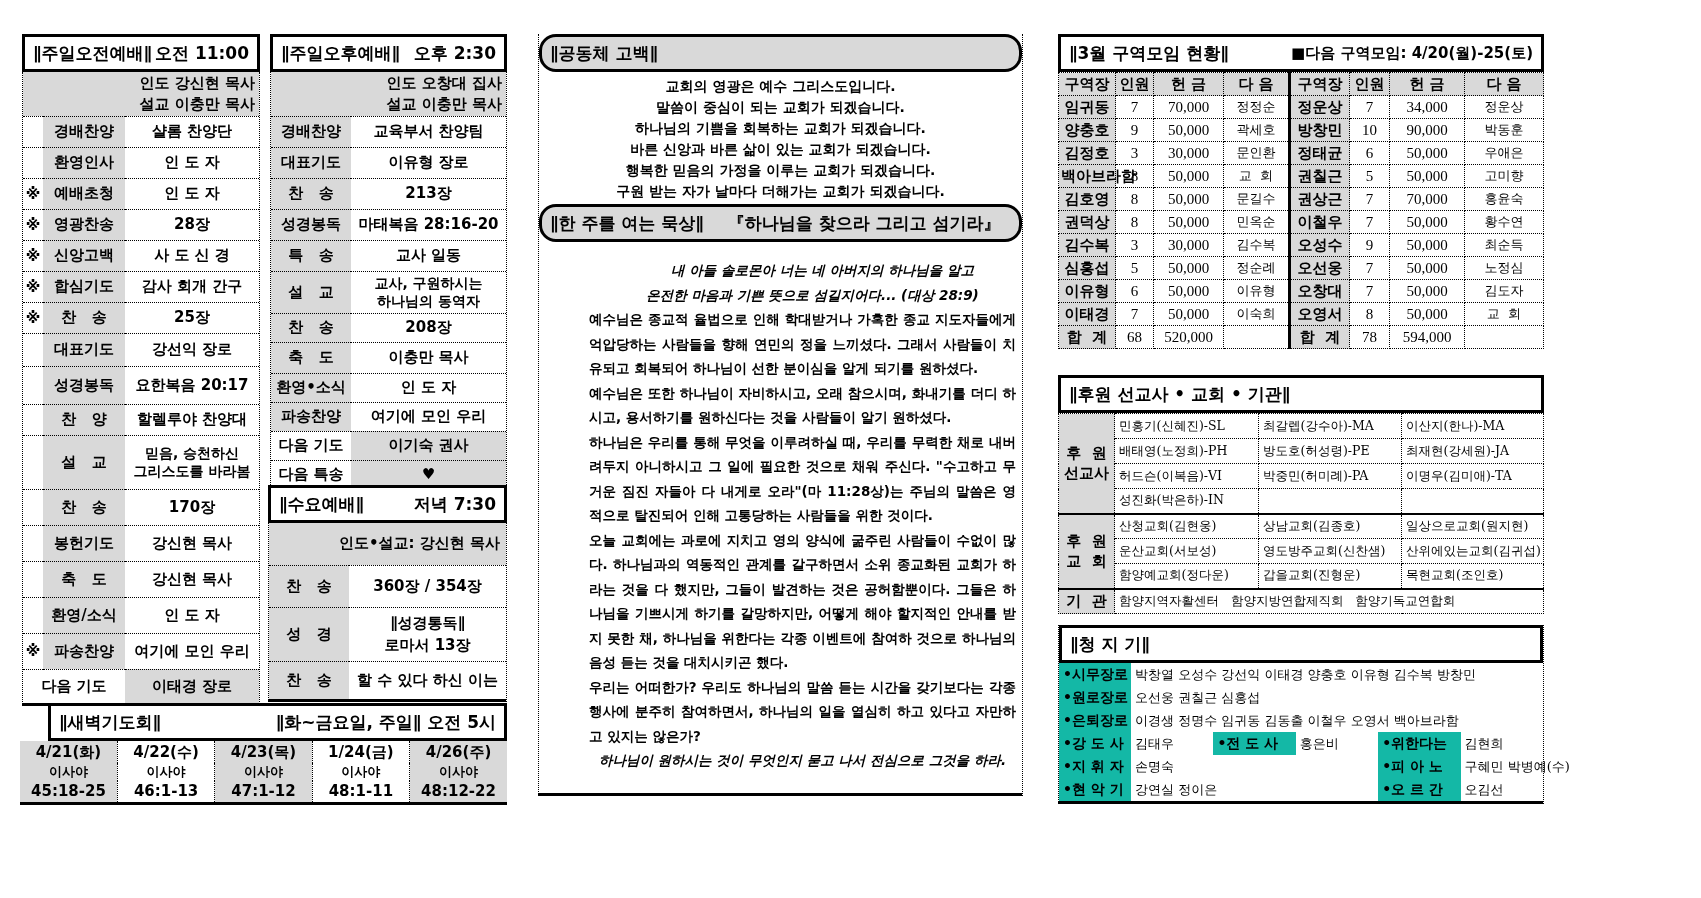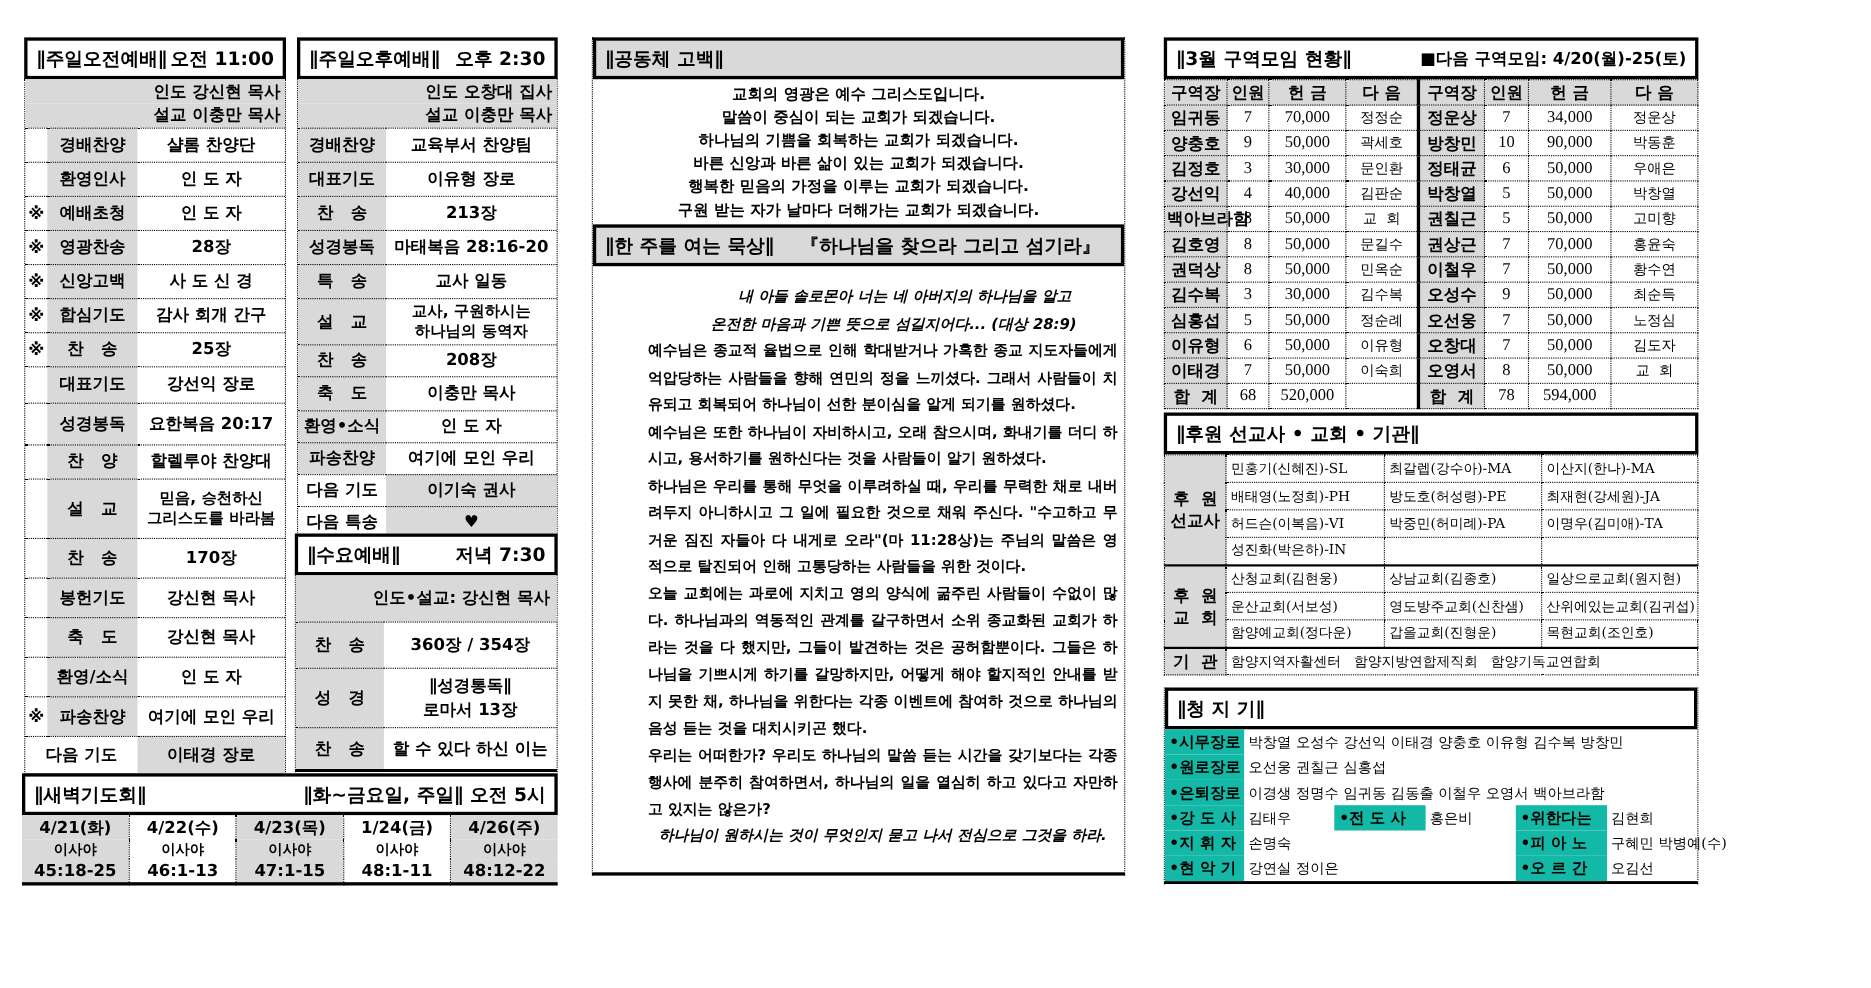--- a/index.html
+++ b/index.html
@@ -8,21 +8,21 @@
     font-family: "DejaVu Sans", "Liberation Sans", sans-serif;
     color: #000; position: relative; overflow: hidden;
   }
   .abs { position: absolute; }
   .hdr {
     border: 3px solid #000; background: #fff;
     display: flex; align-items: center; justify-content: space-between;
     font-weight: bold; font-size: 17px; padding: 16px 8px;
   }
   .hdr.gray { background: #d9d9d9; }
-  .gray { background: #d9d9d9; }
+  .gray { background: #d9d9d9; border-radius: 17px; }
   table { border-collapse: collapse; width: 100%; table-layout: fixed; }
   td { font-size: 15px; font-weight: bold; text-align: center; vertical-align: middle;
        border-bottom: 1px dotted #000; padding: 0 2px; white-space: nowrap; }
   .box { border-left: 1px dotted #000; border-right: 1px dotted #000; border-bottom: 3px solid #000; }
   .lbl { background: #d9d9d9; }
   .small { font-size: 14px; line-height: 18px; }
   .confess p { text-align: center; font-weight: bold; font-size: 14px; line-height: 21px; }
   .medi p { font-weight: bold; font-size: 13.5px; line-height: 24.5px; text-align: justify; margin-left: 44px; }
   .medi p.it { font-style: italic; text-align: center; }
   .grp td { font-size: 15px; border: 1px dotted #000; height: 23px; }
@@ -254,21 +254,21 @@
       <tr style="height:38px">
             <td class="lbl" style="border-bottom:none;white-space:pre">찬   송</td>
             <td style="border-bottom:none">할 수 있다 하신 이는</td>
           </tr>
     </tbody>
       </table>
   </div>
 </div>
 
 <div class="abs" style="left:20px; top:703px; width:487px;">
-  <div class="hdr" style="height:30px;">
+  <div class="hdr" style="height:30px;margin-left:28px;">
     <span>∥새벽기도회∥</span>
     <span>∥화~금요일, 주일∥ 오전 5시</span>
   </div>
   <table style="border-bottom:3px solid #000;">
     <tbody>
         <tr style="height:22px">
       <td class="lbl" style="border-right:1px dotted #000;border-bottom:none">4/21(화)</td>
       <td style="border-right:1px dotted #000;border-bottom:none">4/22(수)</td>
       <td class="lbl" style="border-right:1px dotted #000;border-bottom:none">4/23(목)</td>
       <td style="border-right:1px dotted #000;border-bottom:none">1/24(금)</td>
@@ -277,21 +277,21 @@
     <tr style="height:18px">
       <td class="lbl" style="border-right:1px dotted #000;border-bottom:none;font-size:13px">이사야</td>
       <td style="border-right:1px dotted #000;border-bottom:none;font-size:13px">이사야</td>
       <td class="lbl" style="border-right:1px dotted #000;border-bottom:none;font-size:13px">이사야</td>
       <td style="border-right:1px dotted #000;border-bottom:none;font-size:13px">이사야</td>
       <td class="lbl" style="border-bottom:none;font-size:13px">이사야</td>
     </tr>
     <tr style="height:22px">
       <td class="lbl" style="border-right:1px dotted #000;border-bottom:none">45:18-25</td>
       <td style="border-right:1px dotted #000;border-bottom:none">46:1-13</td>
-      <td class="lbl" style="border-right:1px dotted #000;border-bottom:none">47:1-15</td>
+      <td class="lbl" style="border-right:1px dotted #000;border-bottom:none">47:1-12</td>
       <td style="border-right:1px dotted #000;border-bottom:none">48:1-11</td>
       <td class="lbl" style="border-bottom:none">48:12-22</td>
     </tr>
   </tbody>
     </table>
 </div>
 
 <div class="abs" style="left:538px; top:34px; width:485px; height:762px; border-right:1px dotted #000; border-left:1px dotted #000; border-bottom:3px solid #000;">
   <div class="hdr gray" style="height:38px;">
     <span>∥공동체 고백∥</span>
@@ -373,30 +373,20 @@
           <td class="lbl">김정호</td>
           <td class="num">3</td>
           <td class="num">30,000</td>
           <td class="nm" style="white-space: pre;">문인환</td>
           <td class="lbl thick">정태균</td>
           <td class="num">6</td>
           <td class="num">50,000</td>
           <td class="nm" style="white-space: pre;">우애은</td>
         </tr>
         <tr>
-          <td class="lbl">강선익</td>
-          <td class="num">4</td>
-          <td class="num">40,000</td>
-          <td class="nm" style="white-space: pre;">김판순</td>
-          <td class="lbl thick">박창열</td>
-          <td class="num">5</td>
-          <td class="num">50,000</td>
-          <td class="nm" style="white-space: pre;">박창열</td>
-        </tr>
-        <tr>
           <td class="lbl">백아브라함</td>
           <td class="num">8</td>
           <td class="num">50,000</td>
           <td class="nm" style="white-space: pre;">교  회</td>
           <td class="lbl thick">권칠근</td>
           <td class="num">5</td>
           <td class="num">50,000</td>
           <td class="nm" style="white-space: pre;">고미향</td>
         </tr>
         <tr>

